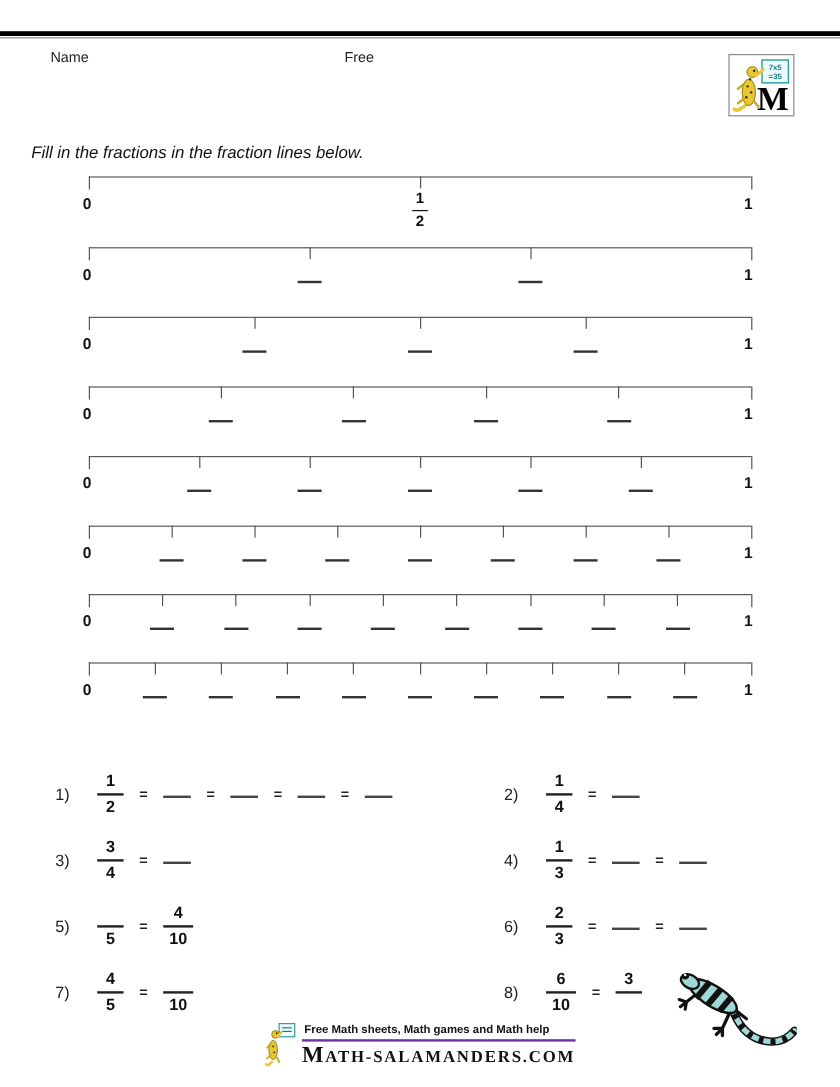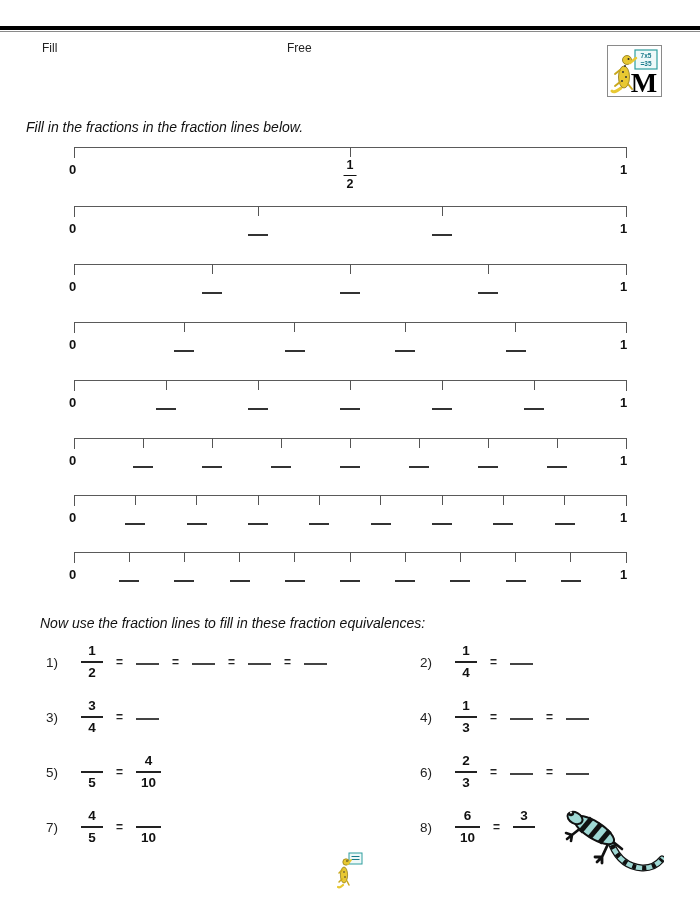--- a/index.html
+++ b/index.html
@@ -50,21 +50,21 @@
   .lizard{position:absolute;left:552px;top:797px;}
 </style>
 </head>
 <body>
 
 <div class="page">
 
   <div class="topbar-thick"></div>
   <div class="topbar-thin"></div>
 
-  <div class="name-label">Fill</div>
+  <div class="name-label">Name</div>
   <div class="date-label">Free</div>
 
   <div class="corner-logo">
     <svg width="53" height="50" viewBox="0 0 53 50">
 
       <rect x="27" y="4" width="22" height="19" fill="#eef9f9" stroke="#2e9e9e" stroke-width="1.2"></rect>
       <text x="38" y="12" font-size="6.5" font-weight="bold" fill="#1a7a8a" text-anchor="middle" font-family="Liberation Sans, sans-serif">7x5</text>
       <text x="38" y="20" font-size="6.5" font-weight="bold" fill="#1a7a8a" text-anchor="middle" font-family="Liberation Sans, sans-serif">=35</text>
 
       <text x="36" y="46" font-size="28" font-weight="bold" fill="#000" text-anchor="middle" font-family="Liberation Serif, serif">M</text>
@@ -218,21 +218,20 @@
         <div class="nl-tick" style="left: 441.1px; height: 10px;"></div>
         <div class="nl-blank" style="left: 441.6px;"></div>
         <div class="nl-tick" style="left: 496.3px; height: 10px;"></div>
         <div class="nl-blank" style="left: 496.8px;"></div>
         <div class="nl-tick" style="left: 551.5px; height: 11px;"></div>
         <div class="nl-endlabel" style="left: -5px;">0</div>
         <div class="nl-endlabel" style="left: 546px;">1</div>
       </div>
     </div>
 
-  <div class="instr2">Now use the fraction lines to fill in these fraction equivalences:</div>
 
   <div class="problems" id="problems">
       <div class="problem">
         <span class="p-label">1)</span>
         <span class="frac">
           <span class="fnum">1</span>
           <span class="fden">2</span>
         </span>
         <span class="p-eq">=</span>
         <span class="p-blank"></span>
@@ -328,20 +327,24 @@
       <rect x="14.5" y="8" width="8" height="1" fill="#1a7a8a"></rect>
       <path d="M6,34 C4,36 2,37 1,36" stroke="#e8c832" stroke-width="2.2" fill="none" stroke-linecap="round"></path>
       <ellipse cx="7" cy="24" rx="3.6" ry="8" fill="#e8c832" stroke="#8a7410" stroke-width="0.7"></ellipse>
       <circle cx="9" cy="11" r="3.2" fill="#e8c832" stroke="#8a7410" stroke-width="0.7"></circle>
       <circle cx="10" cy="10" r="0.8" fill="#222"></circle>
       <path d="M11,13 L14,9" stroke="#e8c832" stroke-width="1.8" stroke-linecap="round"></path>
       <path d="M5,19 L2,22 M5,28 L2,31 M10,30 L12,34" stroke="#c9a81e" stroke-width="1.5" stroke-linecap="round"></path>
       <circle cx="7" cy="21" r="0.8" fill="#333"></circle>
         <circle cx="8" cy="26" r="0.8" fill="#333"></circle>
     </svg>
+    <div class="footer-text">
+      <div class="footer-tagline">Free Math sheets, Math games and Math help</div>
+      <div class="footer-wordmark"><span class="wm-m">M</span><span class="wm-rest">ATH-SALAMANDERS.COM</span></div>
+    </div>
   </div>
 
   <div class="lizard">
     <svg width="112" height="88" viewBox="0 0 112 88">
 
       <path d="M60,48 C66,62 76,70 90,71 C100,71.5 106,67 110,62" stroke="#111" stroke-width="7" fill="none" stroke-linecap="round"></path>
       <path d="M60,48 C66,62 76,70 90,71 C100,71.5 106,67 110,62" stroke="#9fd8d4" stroke-width="4.5" fill="none" stroke-linecap="round"></path>
       <path d="M60,48 C66,62 76,70 90,71 C100,71.5 106,67 110,62" stroke="#111" stroke-width="5" fill="none" stroke-linecap="butt" stroke-dasharray="4 6"></path>
 
       <path d="M30,30 L20,38 M20,38 L14,36 M20,38 L15,42 M20,38 L19,44" stroke="#111" stroke-width="2.6" fill="none" stroke-linecap="round"></path>

